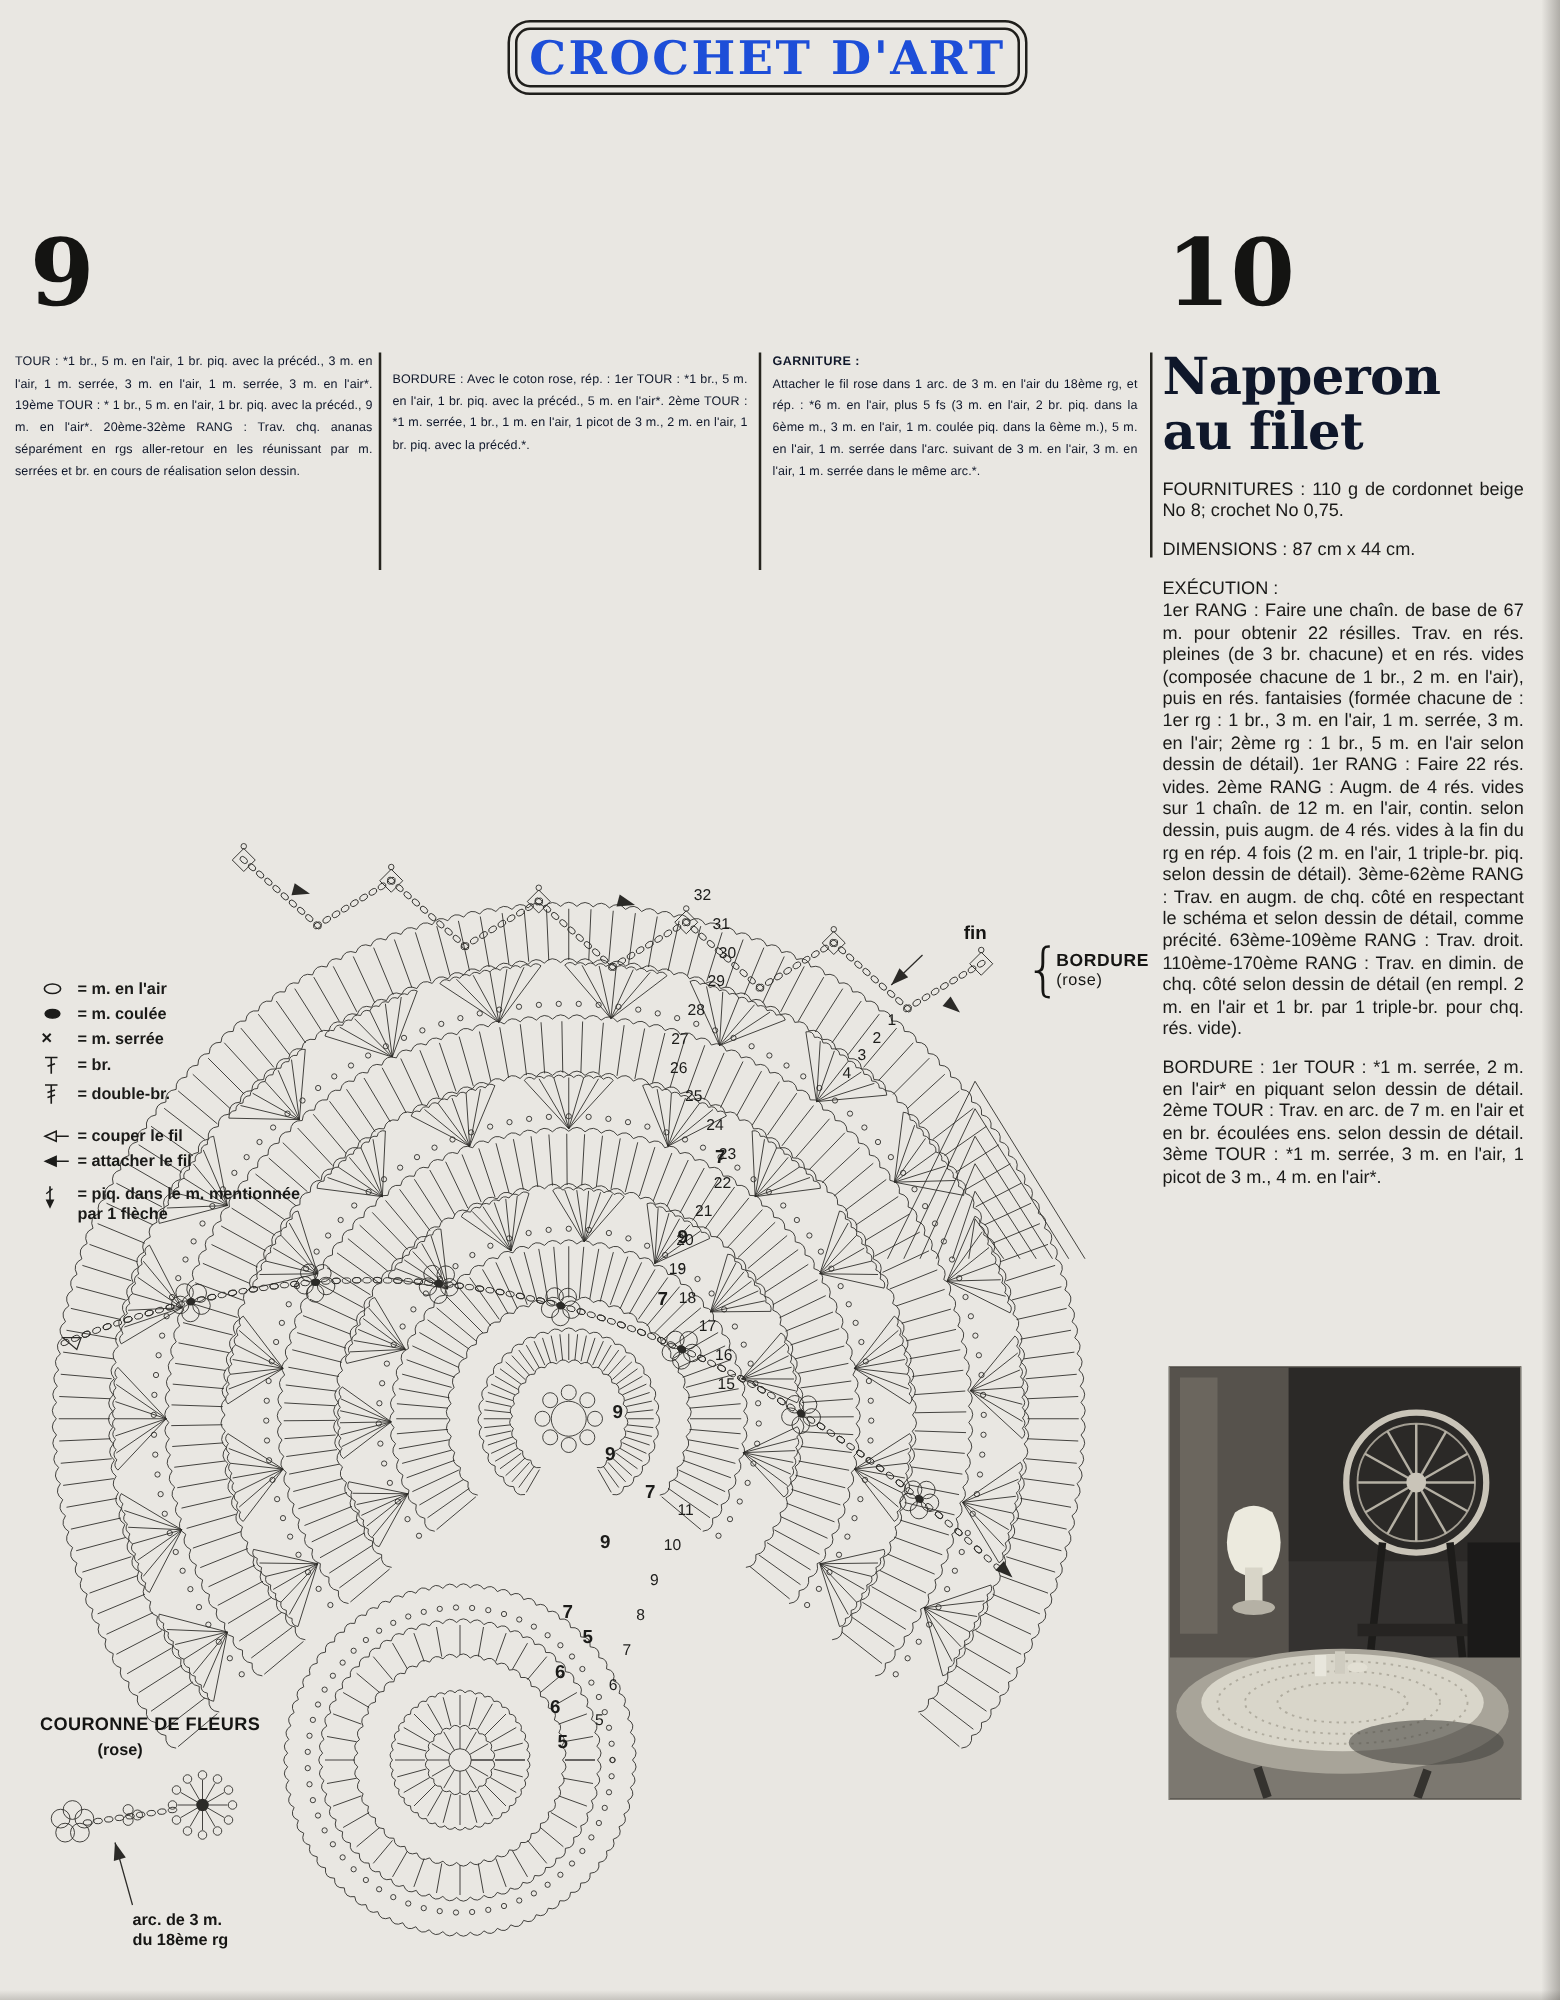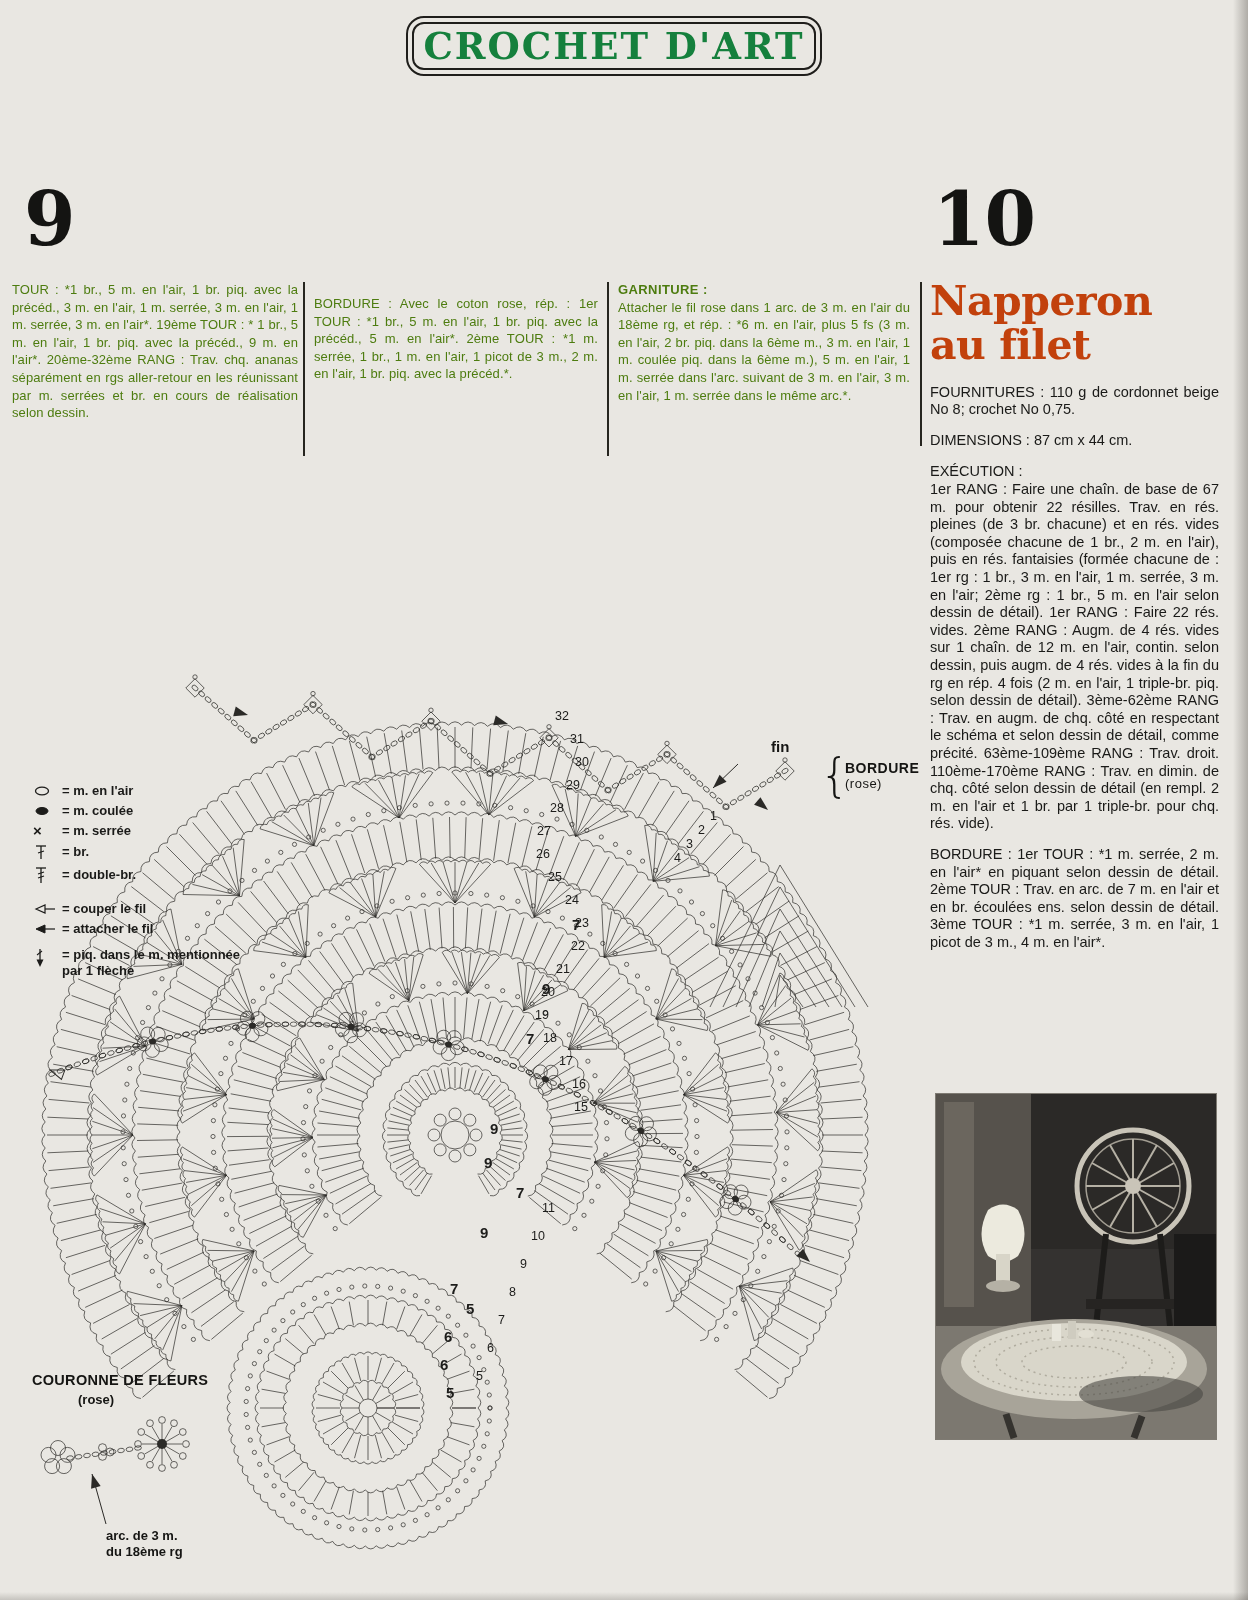--- a/index.html
+++ b/index.html
@@ -15,39 +15,39 @@
     background:linear-gradient(to right,rgba(40,36,30,0),rgba(40,36,30,.30));}
   .edge-bottom{position:absolute;left:0;bottom:0;width:100%;height:8px;
     background:linear-gradient(to bottom,rgba(40,36,30,0),rgba(40,36,30,.18));}
 
   
   .banner{position:absolute;left:406px;top:16px;width:416px;height:60px;
     border:2px solid #1f1e1b;border-radius:18px;padding:4px;background:#e9e7e2;}
   .banner-inner{width:100%;height:100%;border:2px solid #1f1e1b;border-radius:12px;
     display:flex;align-items:center;justify-content:center;}
   .banner-inner span{font-family:"DejaVu Serif",serif;font-weight:bold;
-    font-size:37px;letter-spacing:2px;color:#15803d;}
+    font-size:37px;letter-spacing:2px;color:#1d4ed8;}
 
   .big-num{position:absolute;font-family:"DejaVu Serif",serif;font-weight:bold;
     font-size:74px;line-height:1;color:#141412;}
   .num9{left:24px;top:182px;}
   .num10{left:933px;top:182px;}
 
-  .col{position:absolute;font-size:13px;line-height:17.6px;text-align:justify;
-    letter-spacing:.1px;color:#4d7c0f;}
+  .col{position:absolute;font-size:10px;line-height:17.6px;text-align:justify;
+    letter-spacing:.1px;color:#0f172a;}
   .col1{left:12px;top:281px;width:286px;}
   .col2{left:314px;top:295px;width:284px;}
   .col3{left:618px;top:281px;width:292px;}
   .col-heading{display:block;font-weight:bold;letter-spacing:.4px;}
 
   .vrule{position:absolute;width:2px;background:#26251f;}
 
   .rightcol{position:absolute;left:930px;top:280px;width:289px;}
   .napperon{font-family:"DejaVu Serif",serif;font-weight:bold;font-size:41px;
-    line-height:1.07;letter-spacing:-.5px;color:#c2410c;margin-bottom:16px;}
+    line-height:1.07;letter-spacing:-.5px;color:#0f172a;margin-bottom:16px;}
   .rightcol p{font-size:14.5px;line-height:17.6px;text-align:justify;margin:0 0 13px;}
   .exec-heading{font-size:14.5px;line-height:17.6px;margin-bottom:1px;}
 
   
   .legend{position:absolute;left:33px;top:783px;width:220px;}
   .lrow{display:flex;align-items:center;gap:3px;margin-bottom:4px;
     font-size:13px;font-weight:bold;line-height:16px;}
   .lrow .symwrap{width:26px;display:flex;justify-content:flex-start;align-items:center;}
   .lrow.group-gap{margin-top:16px;}
   .lrow.small-gap{margin-top:10px;align-items:flex-start;}

